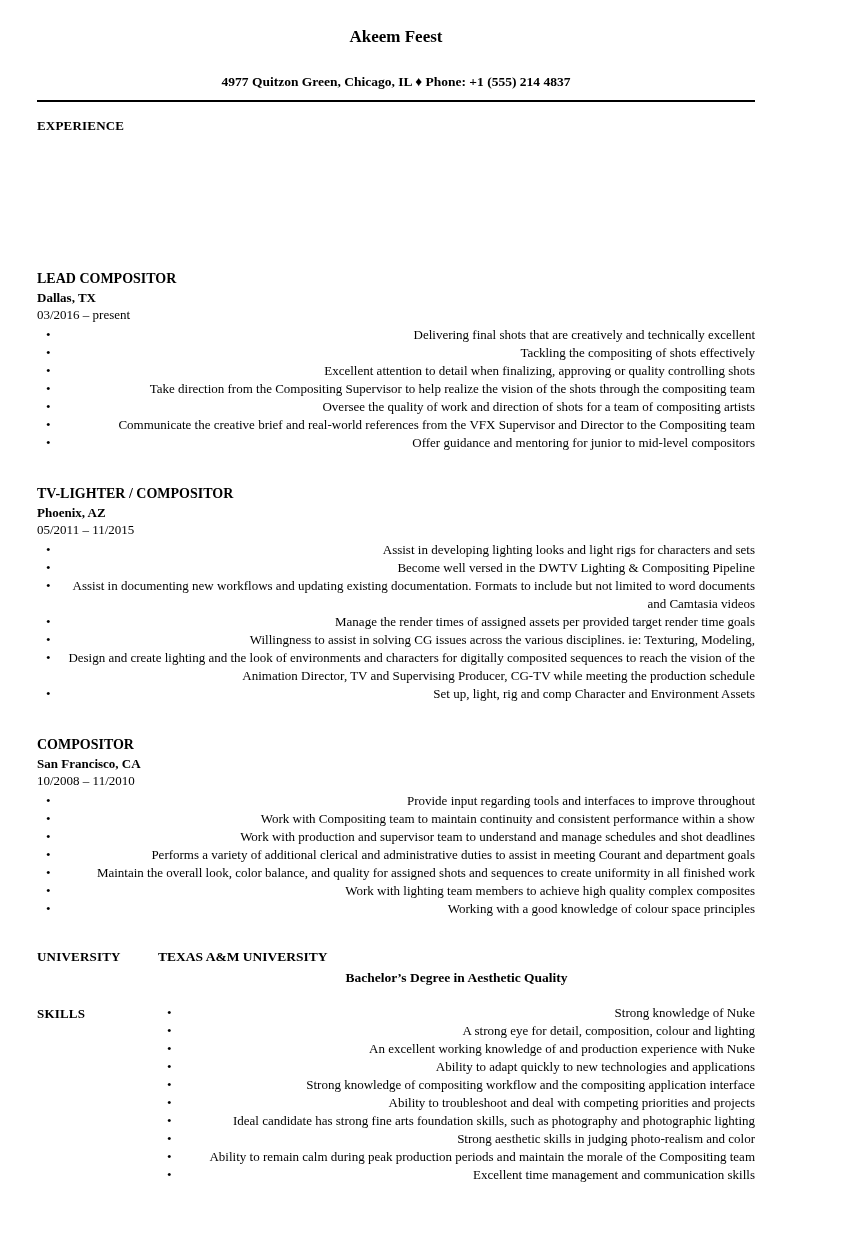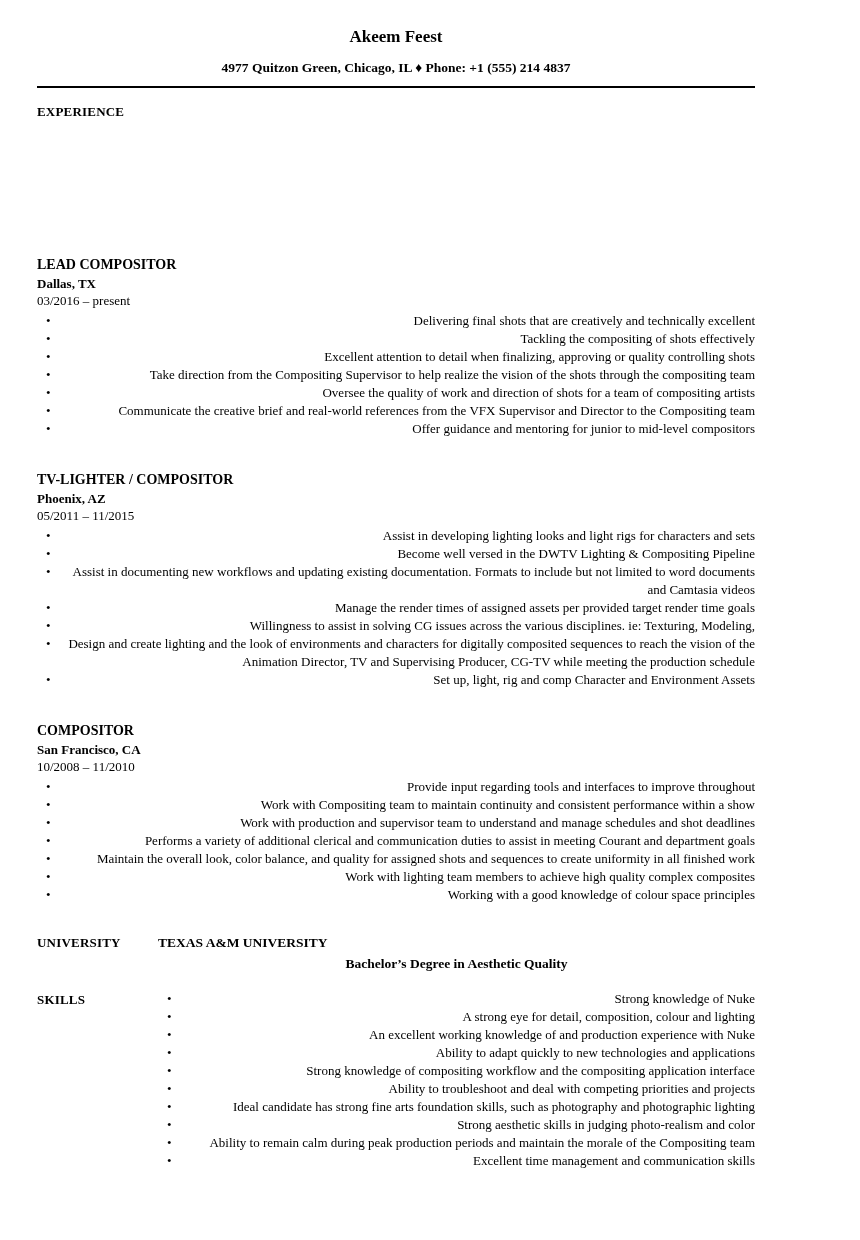--- a/index.html
+++ b/index.html
@@ -25,21 +25,21 @@
   .header .name {
     font-size: 17px;
     font-weight: bold;
     line-height: 22px;
     margin-top: 4px;
   }
   .header .contact {
     font-size: 13.5px;
     font-weight: bold;
     line-height: 18px;
-    margin-top: 11px;
+    margin-top: 25px;
   }
   .rule {
     border: none;
     border-top: 2px solid #000000;
     margin-top: 9px;
     margin-bottom: 0;
   }
   
   .section-row {
     display: flex;
@@ -157,21 +157,21 @@
       </div>
 
       <div class="job">
         <div class="title">COMPOSITOR</div>
         <div class="location">San Francisco, CA</div>
         <div class="dates">10/2008 – 11/2010</div>
         <ul class="bullets">
             <li>Provide input regarding tools and interfaces to improve throughout</li>
             <li>Work with Compositing team to maintain continuity and consistent performance within a show</li>
             <li>Work with production and supervisor team to understand and manage schedules and shot deadlines</li>
-            <li>Performs a variety of additional clerical and communication duties to assist in meeting Courant and department goals</li>
+            <li>Performs a variety of additional clerical and administrative duties to assist in meeting Courant and department goals</li>
             <li>Maintain the overall look, color balance, and quality for assigned shots and sequences to create uniformity in all finished work</li>
             <li>Work with lighting team members to achieve high quality complex composites</li>
             <li>Working with a good knowledge of colour space principles</li>
           </ul>
       </div>
 
     </div>
   </div>
 
   <div class="section-row education">

